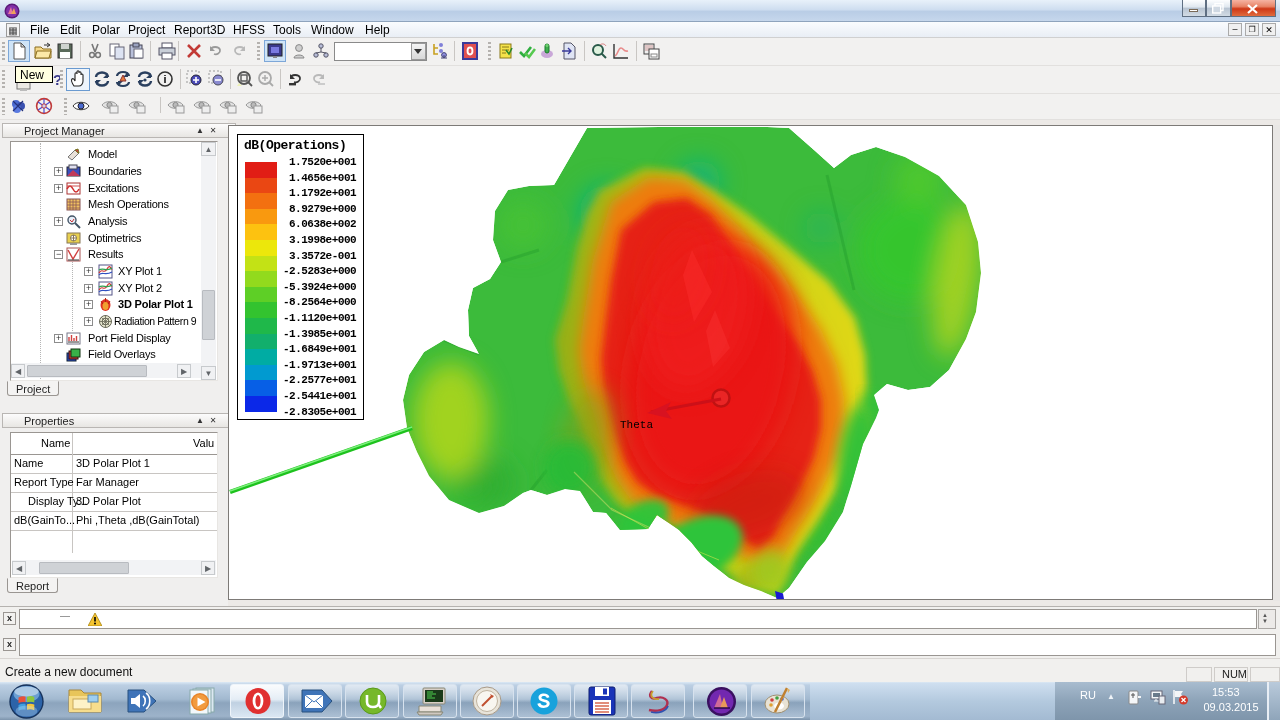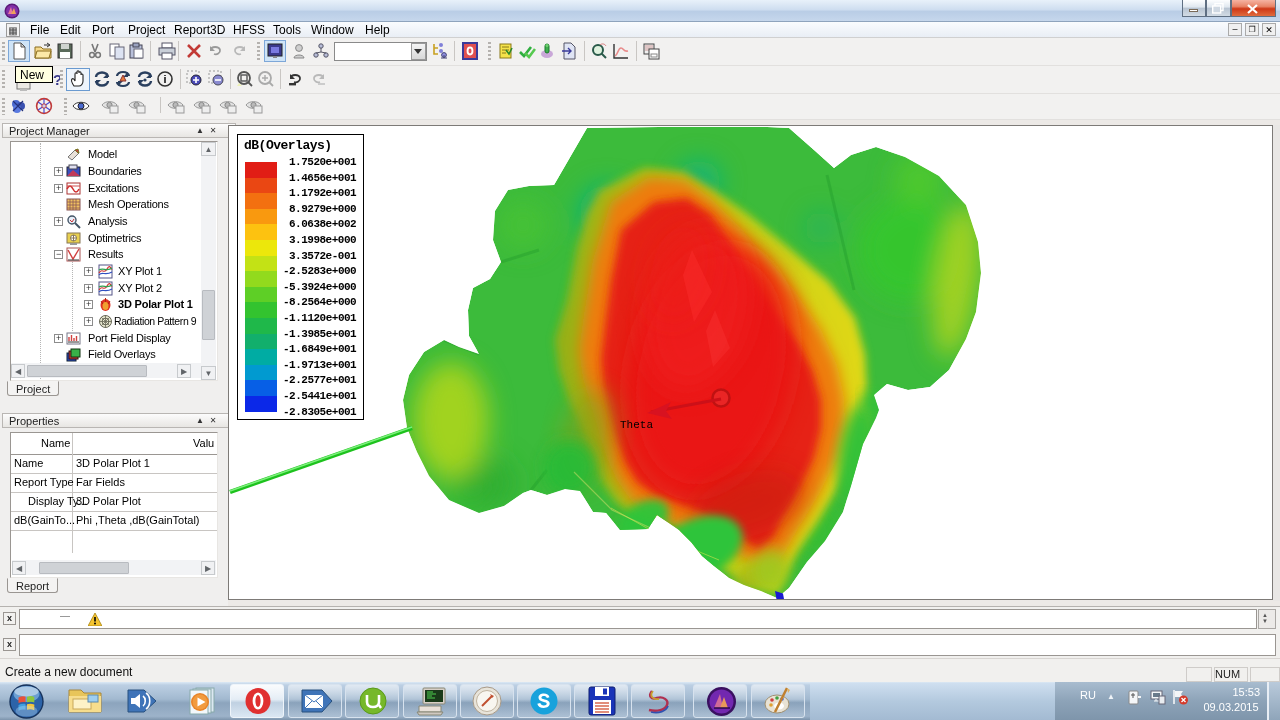--- a/index.html
+++ b/index.html
@@ -18,39 +18,39 @@
 .tbrow{left:0;width:1280px;background:#f2f1f0;border-bottom:1px solid #e2e0de}
 #tb1{top:38px;height:28px}
 #tb2{top:66px;height:28px}
 #tb3{top:94px;height:26px}
 .grip{position:absolute;top:4px;width:3px;height:19px;background:repeating-linear-gradient(180deg,#b5b2af 0 2px,#f2f1f0 2px 4px)}
 .sep{position:absolute;top:3px;width:1px;height:20px;background:#c9c6c3}
 .ico{position:absolute;width:18px;height:18px;top:4px}
 .btnhl{position:absolute;width:22px;height:22px;top:2px;border:1px solid #7da7d8;background:#cfe4f7}
 
 #dock{left:0;top:120px;width:228px;height:486px;background:#f0efee}
-.phead{position:absolute;left:2px;width:234px;height:15px;border:1px solid #b9b6b3;background:linear-gradient(180deg,#fcfcfc,#e8e6e3);font-size:11px;color:#222;line-height:14px;padding-left:6px}
+.phead{position:absolute;left:2px;width:234px;height:15px;border:1px solid #b9b6b3;background:linear-gradient(180deg,#fcfcfc,#e8e6e3);font-size:11px;color:#222;line-height:14px;padding-left:21px}
 .pbtn{position:absolute;top:2px;width:10px;height:10px;font-size:8px;line-height:9px;text-align:center;color:#333}
 .sunken{position:absolute;background:#fff;border:1px solid #9a9692;border-right-color:#e8e6e3;border-bottom-color:#e8e6e3}
 .tab{position:absolute;background:#f4f3f2;border:1px solid #9a9692;border-top:1px solid #f4f3f2;font-size:11px;color:#222;padding:1px 8px 0 8px;border-radius:0 0 3px 3px}
 
 .sb{position:absolute;background:#f2f3f5}
 .sbthumb{position:absolute;background:#cfd2d6;border:1px solid #b8bbc0;border-radius:1px}
 .sbarrow{position:absolute;width:15px;height:14px;background:#f0f1f3;border:1px solid #c7cacd;color:#606468;font-size:8px;text-align:center;line-height:13px}
 
 .trow{position:absolute;height:16px;font-size:11px;letter-spacing:-0.2px;color:#000;white-space:nowrap}
 .pm9{position:absolute;width:9px;height:9px;border:1px solid #8c8c8c;background:#fff;font-size:9px;line-height:7px;text-align:center;color:#333}
 
 .ptxt{position:absolute;font-size:11px;color:#000;white-space:nowrap}
 .gline{position:absolute;background:#c8c5c2}
 
 .msgbox{position:absolute;background:#fff;border:1px solid #9a9692}
 .xbtn{position:absolute;width:13px;height:13px;border:1px solid #9a9692;background:#f2f1ef;font-size:9px;line-height:11px;text-align:center;color:#222;font-weight:bold}
 #statusbar{left:0;top:658px;width:1280px;height:24px;background:#f1f0ee;border-top:1px solid #d8d5d2;font-size:12px;color:#111}
-.scell{position:absolute;top:8px;height:15px;border:1px solid #cfccc9;font-size:11px;text-align:left;color:#222}
+.scell{position:absolute;top:8px;height:15px;border:1px solid #cfccc9;font-size:11px;text-align:right;color:#222}
 
 #taskbar{left:0;top:682px;width:1280px;height:38px;background:linear-gradient(180deg,#dce9f5 0%,#bccfe3 8%,#a2b9d0 45%,#8ca4bd 55%,#9db3ca 90%,#7d94ac 100%)}
 .tkbtn{position:absolute;top:2px;width:54px;height:34px;border:1px solid #d7e2ee;border-radius:3px;background:linear-gradient(180deg,rgba(255,255,255,.55),rgba(255,255,255,.15) 45%,rgba(130,155,180,.25) 55%,rgba(200,215,230,.35))}
 .tkbtn.active{background:linear-gradient(180deg,rgba(255,255,255,.92),rgba(240,246,252,.85) 45%,rgba(205,220,235,.8) 55%,rgba(230,240,250,.85));border-color:#eef4fa}
 
 #view{left:228px;top:125px;width:1045px;height:475px;background:#fff;border:1px solid #7d7a77}
 #legend{position:absolute;left:8px;top:8px;width:127px;height:286px;border:1px solid #000;background:#fff;font-family:"Liberation Mono",monospace}
 .lgv{position:absolute;left:51px;width:74px;height:12px;font-size:11px;font-weight:bold;color:#000;letter-spacing:-0.5px;white-space:nowrap}
 .lgc{position:absolute;left:7px;width:32px}
 </style></head>
@@ -74,21 +74,21 @@
       </svg>
   <svg class="abs" style="left:1247px;top:4px" width="11" height="10" viewBox="0 0 11 10">
         <path d="M1 1 L10 9 M10 1 L1 9" stroke="#fff" stroke-width="2.2"></path>
       </svg>
 </div>
 
 <div id="menub" class="abs">
   <div class="mdib" style="left:6px">▦</div>
   <span style="left:30px">File</span>
       <span style="left:60px">Edit</span>
-      <span style="left:92px">Port</span>
+      <span style="left:92px">Polar</span>
       <span style="left:128px">Project</span>
       <span style="left:174px">Report3D</span>
       <span style="left:233px">HFSS</span>
       <span style="left:273px">Tools</span>
       <span style="left:311px">Window</span>
       <span style="left:365px">Help</span>
   <div class="abs" style="left:1228px;top:1px;width:14px;height:13px;border:1px solid #aaa;background:#f0f0f0;font-size:9px;text-align:center;line-height:11px">–</div>
   <div class="abs" style="left:1245px;top:1px;width:14px;height:13px;border:1px solid #aaa;background:#f0f0f0;font-size:8px;text-align:center;line-height:12px">❐</div>
   <div class="abs" style="left:1262px;top:1px;width:14px;height:13px;border:1px solid #aaa;background:#f0f0f0;font-size:9px;text-align:center;line-height:12px">✕</div>
 </div>
@@ -471,21 +471,21 @@
   <div class="gline" style="left:61px;top:0;width:1px;height:120px"></div>
   <div class="gline" style="left:0;top:40px;width:206px;height:1px"></div>
   <div class="gline" style="left:0;top:59px;width:206px;height:1px"></div>
   <div class="gline" style="left:0;top:78px;width:206px;height:1px"></div>
   <div class="gline" style="left:0;top:97px;width:206px;height:1px"></div>
   <div class="ptxt" style="left:30px;top:4px">Name</div>
   <div class="ptxt" style="left:182px;top:4px">Valu</div>
   <div class="ptxt" style="left:3px;top:24px">Name</div>
         <div class="ptxt" style="left:65px;top:24px">3D Polar Plot 1</div>
   <div class="ptxt" style="left:3px;top:43px">Report Type</div>
-        <div class="ptxt" style="left:65px;top:43px">Far Fields</div>
+        <div class="ptxt" style="left:65px;top:43px">Far Manager</div>
   <div class="ptxt" style="left:17px;top:62px">Display Ty...</div>
         <div class="ptxt" style="left:65px;top:62px">3D Polar Plot</div>
   <div class="ptxt" style="left:3px;top:81px">dB(GainTo...</div>
         <div class="ptxt" style="left:65px;top:81px">Phi ,Theta ,dB(GainTotal)</div>
   <div class="sb" style="left:1px;top:127px;width:204px;height:15px"></div>
   <div class="sbarrow" style="left:1px;top:128px;width:14px">◀</div>
   <div class="sbarrow" style="left:190px;top:128px;width:14px">▶</div>
   <div class="sbthumb" style="left:28px;top:129px;width:90px;height:12px"></div>
  </div>
  <div class="tab" style="left:7px;top:458px">Report</div>
@@ -558,21 +558,21 @@
   </g>
   <path d="M231,492 L413,428" stroke="#1dc21d" stroke-width="4.5"></path>
   <path d="M231,491 L413,427" stroke="#7bf07b" stroke-width="1.5"></path>
   <path d="M776,591 l8,2.5 2,11 -8,-2.5 Z" fill="#1a1ad0"></path>
   <circle cx="722" cy="398" r="8.5" fill="#ea2525" stroke="#bf1212" stroke-width="2.5"></circle>
   <path d="M722,399 L652,412" stroke="#cc1018" stroke-width="3"></path>
   <path d="M672,402 l-24,11 25,6 -6,-8 Z" fill="#d81220"></path>
   <text x="621" y="428" font-family="Liberation Mono,monospace" font-size="11" fill="#000">Theta</text>
  </svg>
  <div id="legend">
-  <div class="abs" style="left:6px;top:3px;font-size:13px;font-weight:bold;letter-spacing:-0.5px">dB(Overlays)</div>
+  <div class="abs" style="left:6px;top:3px;font-size:13px;font-weight:bold;letter-spacing:-0.5px">dB(Operations)</div>
   <div class="lgc" style="top:27.0px;height:15.6px;background:#e11d15"></div>
   <div class="lgc" style="top:42.6px;height:15.6px;background:#ea4713"></div>
   <div class="lgc" style="top:58.2px;height:15.6px;background:#f37010"></div>
   <div class="lgc" style="top:73.8px;height:15.6px;background:#f9990f"></div>
   <div class="lgc" style="top:89.4px;height:15.6px;background:#fdc210"></div>
   <div class="lgc" style="top:105.0px;height:15.6px;background:#ece70b"></div>
   <div class="lgc" style="top:120.6px;height:15.6px;background:#c3e215"></div>
   <div class="lgc" style="top:136.2px;height:15.6px;background:#92da1d"></div>
   <div class="lgc" style="top:151.8px;height:15.6px;background:#5ecf26"></div>
   <div class="lgc" style="top:167.4px;height:15.6px;background:#33c32f"></div>
@@ -747,15 +747,15 @@
         <rect x="3" y="3" width="7" height="4" fill="#6a7a8a"></rect>
         <path d="M4 11h5M6 9v2" stroke="#f4f6f8"></path>
         <rect x="9" y="6" width="6" height="8" fill="#e8ecf0" stroke="#667"></rect>
       </svg>
  <svg class="abs" style="left:1172px;top:7px" width="17" height="16" viewBox="0 0 17 16">
         <path d="M2 1v14" stroke="#f4f6f8" stroke-width="1.6"></path>
         <path d="M3 2h8l-2 3 2 3H3z" fill="#f4f6f8"></path>
         <circle cx="11.5" cy="11" r="4.5" fill="#d43a2a"></circle>
         <path d="M9.5 9l4 4M13.5 9l-4 4" stroke="#fff" stroke-width="1.3"></path>
       </svg>
- <div class="abs" style="left:1212px;top:4px;width:48px;font-size:11px;color:#fff;text-align:right">15:53</div>
+ <div class="abs" style="left:1212px;top:4px;width:48px;font-size:11px;color:#fff;text-align:left">15:53</div>
  <div class="abs" style="left:1200px;top:19px;width:62px;font-size:11px;color:#fff;text-align:center">09.03.2015</div>
 </div>
 </div>
 </body></html>

